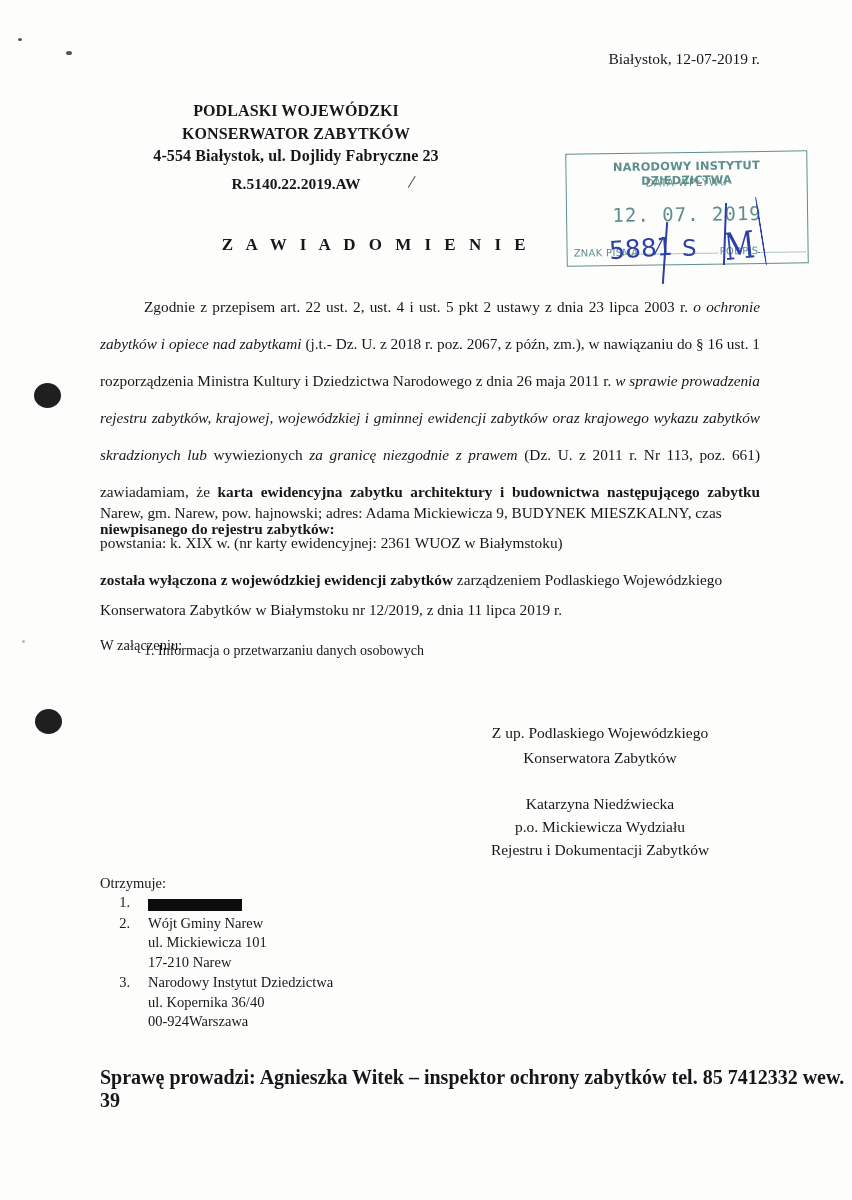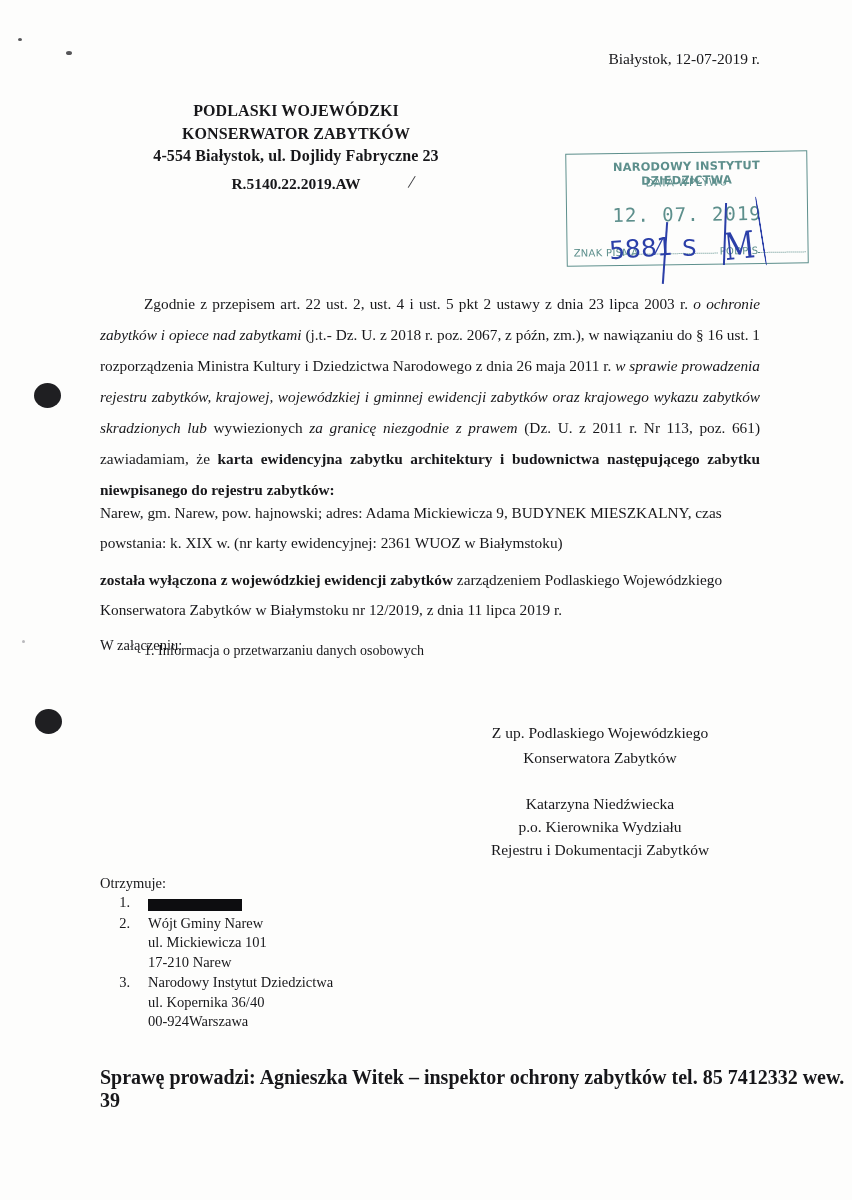--- a/index.html
+++ b/index.html
@@ -199,21 +199,21 @@
     letter-spacing: 4.5px;
   }
 
   
   .body-block {
     position: absolute;
     left: 100px;
     top: 288px;
     width: 660px;
     font-size: 15.3px;
-    line-height: 31px;
+    line-height: 37px;
     text-align: justify;
   }
   .body-block p { margin: 0; }
   .indent { text-indent: 44px; }
   .it { font-style: italic; }
   .bd { font-weight: bold; }
 
   .object-block {
     position: absolute;
     left: 100px;
@@ -349,20 +349,21 @@
     <div class="stamp-rule2"></div>
   </div>
   <div class="hand-number">5881</div>
   <div class="hand-slash">/</div>
   <div class="hand-s">S</div>
   <div class="hand-sig">M</div>
   <div class="hand-stroke" style="left:664px; top:222px; height:62px; transform:rotate(4deg);"></div>
   <div class="hand-stroke" style="left:724px; top:203px; height:62px; transform:rotate(2deg);"></div>
   <div class="hand-stroke" style="left:760px; top:196px; height:70px; border-left:2px solid #2b3fa8; transform:rotate(-9deg); border-radius:40%;"></div>
 
+  <div class="doc-title">Z A W I A D O M I E N I E</div>
 
   <div class="body-block">
     <p class="indent">
       <span>Zgodnie z przepisem art. 22 ust. 2, ust. 4 i ust. 5 pkt 2 ustawy z dnia 23 lipca 2003 r. </span><span class="it">o ochronie zabytków i opiece nad zabytkami</span><span> (j.t.- Dz. U. z 2018 r. poz. 2067, z późn, zm.), w nawiązaniu do § 16  ust. 1 rozporządzenia Ministra Kultury i Dziedzictwa Narodowego z dnia 26 maja 2011 r. </span><span class="it">w sprawie prowadzenia rejestru zabytków, krajowej, wojewódzkiej i gminnej ewidencji zabytków oraz krajowego wykazu zabytków skradzionych lub</span><span> wywiezionych </span><span class="it">za granicę niezgodnie  z prawem</span><span> (Dz. U. z 2011 r. Nr 113, poz. 661) zawiadamiam, że </span><span class="bd">karta ewidencyjna zabytku architektury i budownictwa następującego zabytku niewpisanego do rejestru zabytków:</span>
     </p>
   </div>
 
   <div class="object-block">
     <p>Narew, gm. Narew, pow. hajnowski; adres: Adama Mickiewicza 9, BUDYNEK MIESZKALNY, czas powstania: k. XIX w. (nr karty ewidencyjnej: 2361 WUOZ w Białymstoku)</p>
   </div>
@@ -377,21 +378,21 @@
   <ol class="attach-list">
     <li>Informacja o przetwarzaniu danych osobowych</li>
   </ol>
 
   <div class="sig-block">
     <div>Z up. Podlaskiego Wojewódzkiego</div>
     <div>Konserwatora Zabytków</div>
   </div>
   <div class="sig-name">
     <div>Katarzyna Niedźwiecka</div>
-    <div>p.o. Kierownika Wydziału</div>
+    <div>p.o. Mickiewicza Wydziału</div>
     <div>Rejestru i Dokumentacji Zabytków</div>
   </div>
 
   <div class="recip-label">Otrzymuje:</div>
   <div class="recip-list">
 
     <div class="recip-item">
       <div class="recip-num">1.</div>
       <div class="recip-lines">
         <div><span class="redaction"></span></div>

